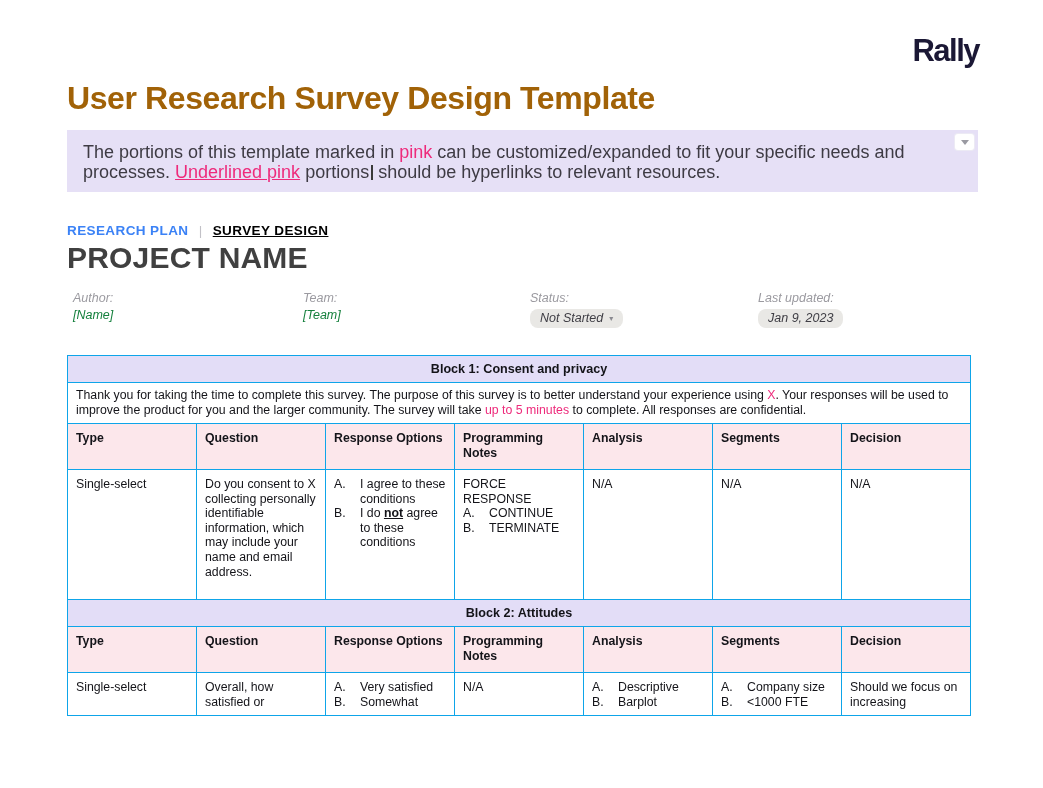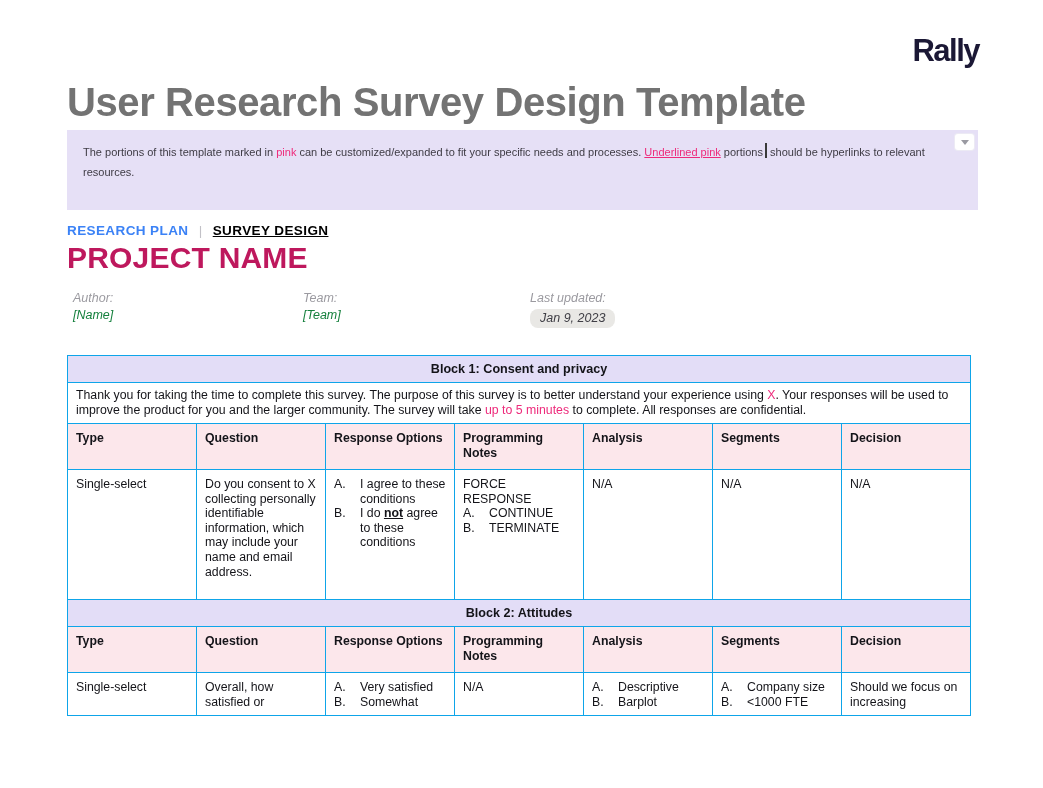--- a/index.html
+++ b/index.html
@@ -2,44 +2,44 @@
 <html><head>
 <meta charset="utf-8">
 <style>
   * { margin:0; padding:0; box-sizing:border-box; }
   html,body { width:1043px; height:788px; background:#ffffff;
     font-family:"Liberation Sans", sans-serif; color:#17171c; overflow:hidden; position:relative; }
 
   .logo { position:absolute; top:33px; right:64px; font-size:31px; font-weight:800;
     letter-spacing:-1.5px; color:#1b1835; }
 
-  .page-title { position:absolute; top:80px; left:67px; font-size:40px; font-weight:800;
-    letter-spacing:-0.4px; color:#737373; }
-
-  .banner { position:absolute; top:130px; left:67px; width:911px; height:80px;
-    background:#e6e0f6; padding:13px 52px 0 16px; font-size:11px; line-height:19.5px;
+  .page-title { position:absolute; top:80px; left:67px; font-size:32px; font-weight:800;
+    letter-spacing:-0.4px; color:#a16207; }
+
+  .banner { position:absolute; top:130px; left:67px; width:911px; height:62px;
+    background:#e6e0f6; padding:13px 52px 0 16px; font-size:18px; line-height:19.5px;
     color:#3e3b44; }
   .pink  { color:#ee2a7b; }
   .pinku { color:#ee2a7b; text-decoration:underline; cursor:pointer; }
   .caret { display:inline-block; width:2px; height:15px; background:#3a3a3a;
     vertical-align:-2px; margin-left:2px; }
   .banner-dd { position:absolute; top:4px; right:4px; width:19px; height:16px;
     background:#ffffff; border-radius:3px; display:flex; align-items:center;
     justify-content:center; cursor:pointer; box-shadow:0 0 0 1px #eceaf4; }
   .tri { width:0; height:0; border-left:4px solid transparent;
     border-right:4px solid transparent; border-top:5px solid #9a9aa2; }
 
   .breadcrumb { position:absolute; top:223px; left:67px; font-size:13.5px; font-weight:700;
     letter-spacing:0.4px; }
   .bc-gray { color:#3b82f6; }
   .bc-sep  { color:#c2c1c7; margin:0 6px; font-weight:400; }
   .bc-pink { color:#000000; text-decoration:underline; cursor:pointer; }
 
   .project-title { position:absolute; top:241px; left:67px; font-size:30px; font-weight:800;
-    letter-spacing:0.2px; color:#be185d;text-align:right; }
+    letter-spacing:0.2px; color:#404040;text-align:right; }
 
   .meta { position:absolute; top:291px; left:73px; width:905px; display:flex; }
   .meta-col { flex:none; }
   .meta-col.c1{ width:230px; } .meta-col.c2{ width:227px; } .meta-col.c3{ width:228px; }
   .meta-label { font-style:italic; color:#9b9aa0; font-size:12.5px; margin-bottom:3px; }
   .meta-value { font-style:italic; color:#15803d; font-size:12.5px; }
   .pill { display:inline-flex; align-items:center; background:#e9e8e5; border-radius:8px;
     padding:2px 10px 3px 10px; font-style:italic; font-size:12.5px; color:#3f3e45; }
   .pill .dd { font-style:normal; color:#8a8a90; font-size:8px; margin-left:6px; }
   .pill.clickable { cursor:pointer; }
@@ -84,20 +84,27 @@
 
 <div class="meta">
   <div class="meta-col c1">
     <div class="meta-label">Author:</div>
     <div class="meta-value">[Name]</div>
   </div>
   <div class="meta-col c2">
     <div class="meta-label">Team:</div>
     <div class="meta-value">[Team]</div>
   </div>
+  <div class="meta-col c3">
+    <div class="meta-label">Status:</div>
+    <span class="pill clickable">
+      <span>Not Started</span>
+      <span class="dd">▾</span>
+    </span>
+  </div>
   <div class="meta-col c4">
     <div class="meta-label">Last updated:</div>
     <span class="pill">
       <span>Jan 9, 2023</span>
     </span>
   </div>
 </div>
 
 <div class="survey-table">
   <table>

